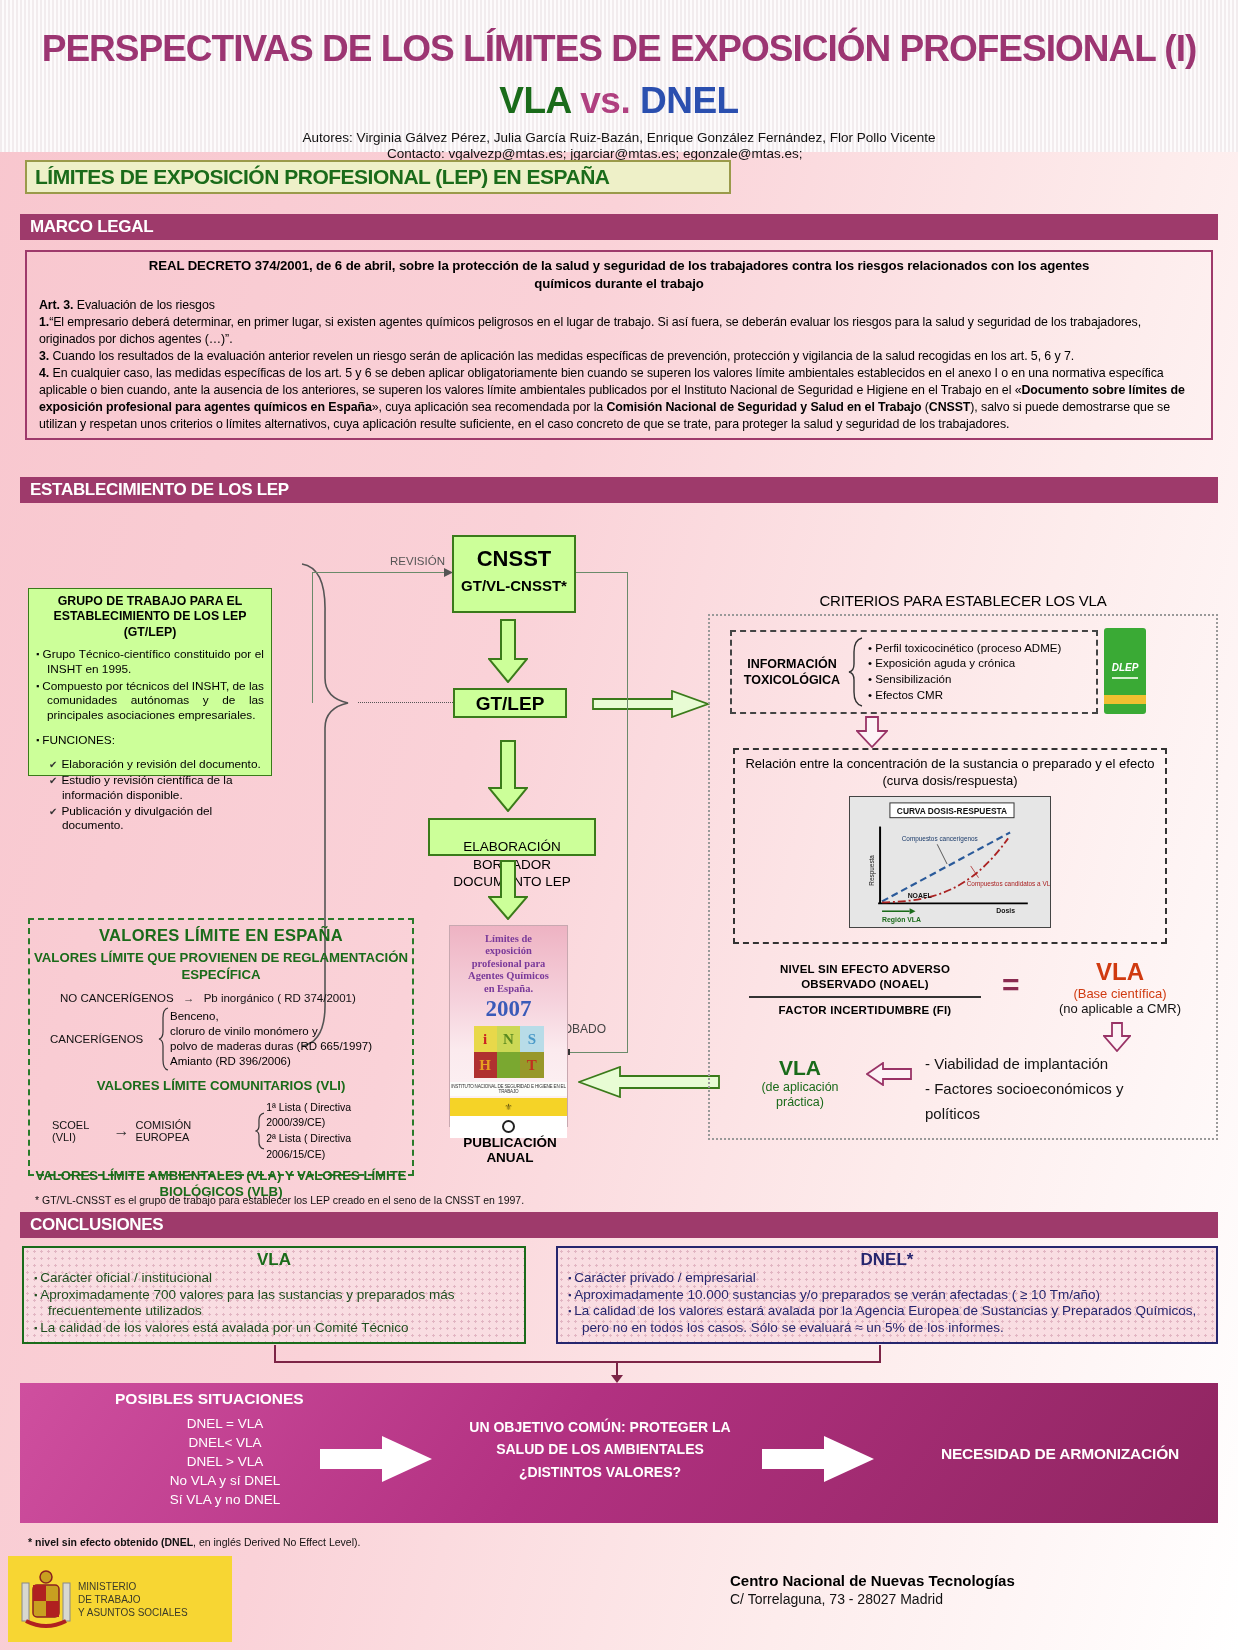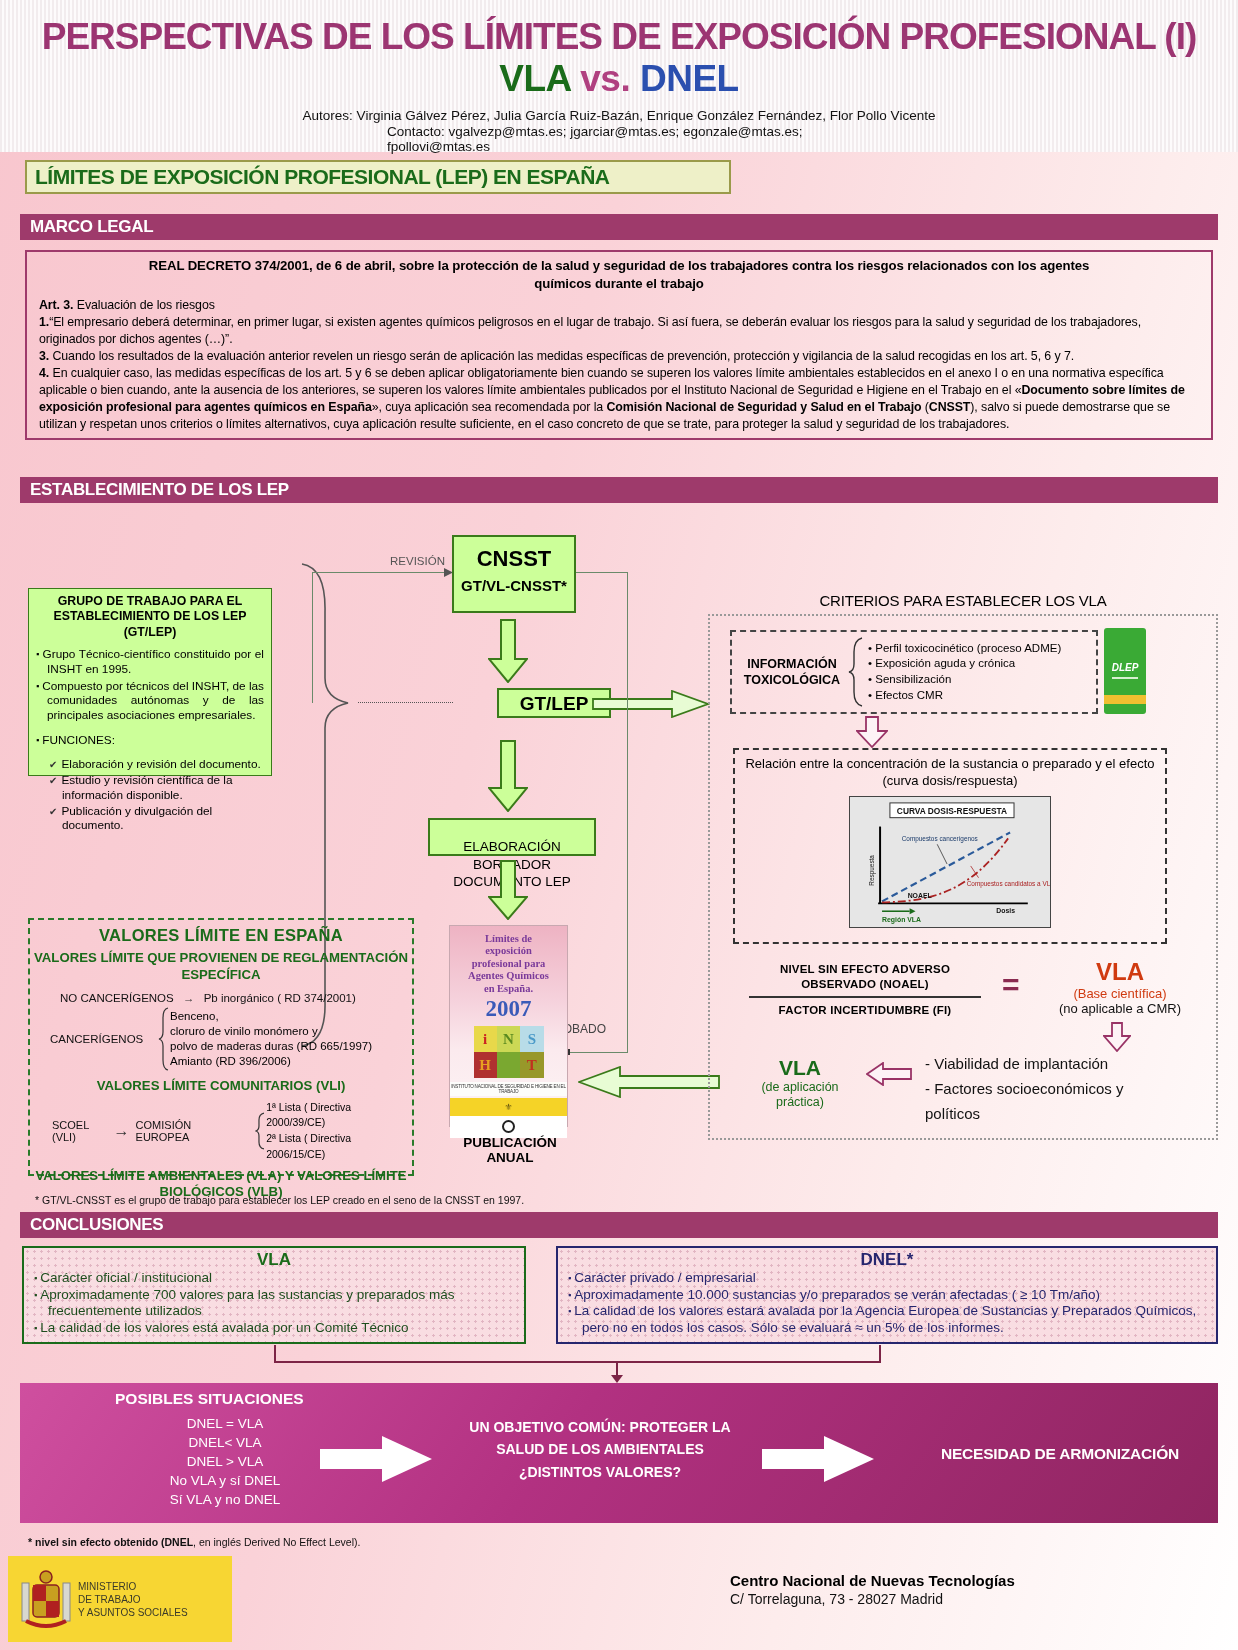--- a/index.html
+++ b/index.html
@@ -9,22 +9,22 @@
     background:linear-gradient(105deg, #f8c6ce 0%, #fad2d8 40%, #fdecec 72%, #ffffff 100%);
   }
   .abs { position:absolute; }
 
   
   .header {
     left:0; top:0; width:1238px; height:152px;
     background:repeating-linear-gradient(90deg,#f2ecee 0 2px,#fdfbfc 2px 4px);
     text-align:center;
   }
-  .title1 { padding-top:16px; font-size:37px; font-weight:bold; color:#9c3572; letter-spacing:-1px; }
-  .title2 { font-size:37px; font-weight:bold; margin-top:0; letter-spacing:-0.5px;}
+  .title1 { padding-top:28px; font-size:37px; font-weight:bold; color:#9c3572; letter-spacing:-1px; }
+  .title2 { font-size:37px; font-weight:bold; margin-top:10px; letter-spacing:-0.5px;}
   .t-green { color:#1a6b1a; } .t-mag { color:#b04080; } .t-blue { color:#2b4faf; }
   .authors { margin-top:8px; font-size:13.5px; color:#111; }
   .contact { font-size:13.5px; color:#111; width:560px; margin:1px auto 0; text-align:left; padding-left:48px;}
 
   .lep-banner {
     left:25px; top:160px; width:706px; height:34px; background:#eef0c8;
     border:2px solid #9a9a4a; color:#1a6b1a; font-weight:bold; font-size:21px;
     line-height:30px; padding-left:8px; letter-spacing:-0.5px;
   }
   .section-bar {
@@ -45,21 +45,21 @@
   .grupo-box ul { list-style:none; }
   .grupo-box li { padding-left:11px; text-indent:-11px; text-align:justify; line-height:1.25; margin-bottom:2px;}
   .grupo-box li.chk { padding-left:26px; text-indent:-13px; margin-bottom:1px; text-align:left;}
   .blt { margin-right:3px; font-size:9px; vertical-align:1px;}
   .chkg { margin-right:4px; font-size:10px; color:#333; }
   .spacer8 { height:8px; }
 
   .cnsst-box { left:452px; top:535px; width:124px; height:78px; text-align:center; }
   .cnsst-l1 { font-size:22px; font-weight:bold; margin-top:9px; }
   .cnsst-l2 { font-size:15px; font-weight:bold; margin-top:5px; }
-  .gtlep-box { left:453px; top:688px; width:114px; height:30px; text-align:center; font-size:19px; font-weight:bold; line-height:27px;margin-left:44px;}
+  .gtlep-box { left:453px; top:688px; width:114px; height:30px; text-align:center; font-size:19px; font-weight:bold; line-height:27px;}
   .borrador-box { left:428px; top:818px; width:168px; height:38px; text-align:center; font-size:13.5px; line-height:1.3; padding-top:18px;}
 
   .rev-label { left:390px; top:555px; font-size:11.5px; color:#555; }
   .thin-line { background:#6a8a6a; }
   .aprobado { left:538px; top:1022px; font-size:12px; color:#444; }
   .sq-dot { left:564px; top:1049px; width:6px; height:6px; background:#333; }
 
   
   .book { left:449px; top:925px; width:119px; height:202px; border:1px solid #c8a8b0;
           background:linear-gradient(180deg,#eeb3c3 0%, #f6d4de 40%, #fbeaee 62%, #fdf4f5 100%); }

